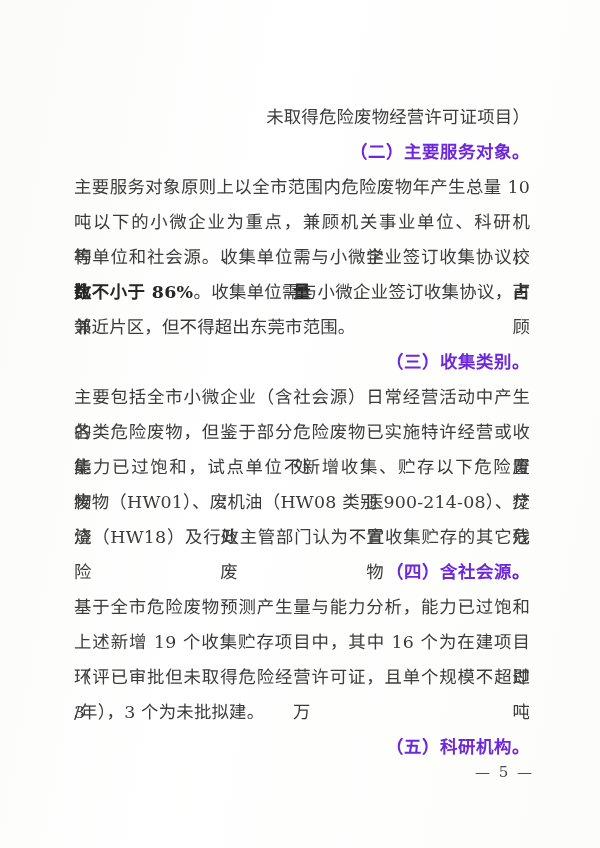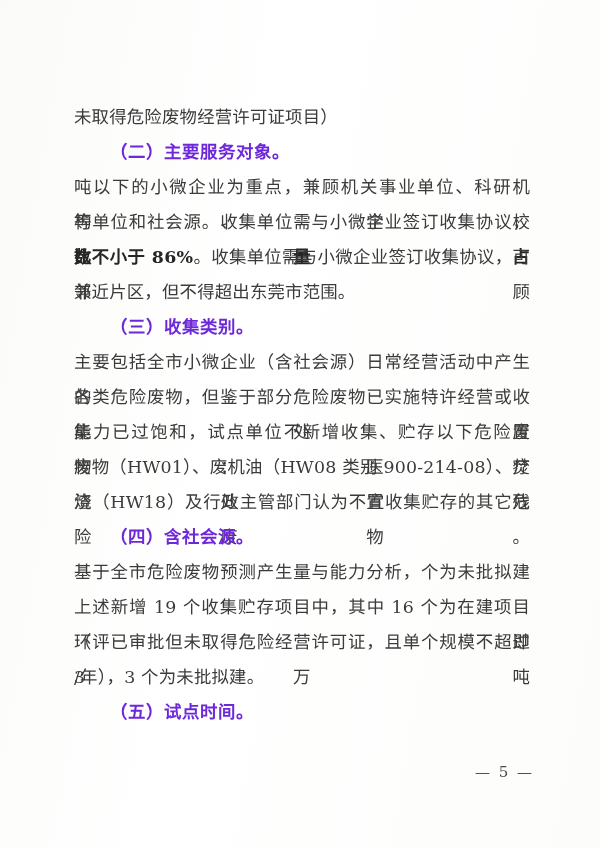--- a/index.html
+++ b/index.html
@@ -37,20 +37,21 @@
     z-index: 2;
   }
   .ln {
     font-size: 17.4px;
     line-height: 35px;
     height: 35px;
     color: #3b3b3b;
     white-space: pre;
     letter-spacing: 0.2px;
     font-family: "DejaVu Serif", "Liberation Serif", serif;
+    text-align: right;
     -webkit-font-smoothing: antialiased;
   }
   
   .ln.just {
     white-space: normal;
     text-align: justify;
     text-align-last: justify;
     width: 456px;
   }
   .ln.last {
@@ -93,20 +94,21 @@
 <body>
 
 <div class="page">
 
   <div class="body-area">
 
     <div class="ln">未取得危险废物经营许可证项目）</div>
 
     <div class="ln heading indent2">（二）主要服务对象。</div>
 
+    <div class="ln just">主要服务对象原则上以全市范围内危险废物年产生总量 10</div>
     <div class="ln just">吨以下的小微企业为重点，兼顾机关事业单位、科研机构、学校</div>
 
     <div class="ln just">
       <span>等单位和社会源。收集单位需与小微企业签订收集协议，</span><span class="bold-run">数量占</span>
     </div>
 
     <div class="ln just">
       <span class="bold-run">比不小于 86%</span><span>。收集单位需与小微企业签订收集协议，可兼顾</span>
     </div>
 
@@ -115,26 +117,26 @@
     <div class="ln heading indent2">（三）收集类别。</div>
 
     <div class="ln just">主要包括全市小微企业（含社会源）日常经营活动中产生的</div>
     <div class="ln just">各类危险废物，但鉴于部分危险废物已实施特许经营或收集处置</div>
     <div class="ln just">能力已过饱和，试点单位不新增收集、贮存以下危险废物：医疗</div>
     <div class="ln just">废物（HW01）、废机油（HW08 类别 900-214-08）、焚烧处置残</div>
     <div class="ln just">渣（HW18）及行政主管部门认为不宜收集贮存的其它危险废物。</div>
 
     <div class="ln heading indent2">（四）含社会源。</div>
 
-    <div class="ln just">基于全市危险废物预测产生量与能力分析，个为未批拟建</div>
+    <div class="ln just">基于全市危险废物预测产生量与能力分析，能力已过饱和</div>
     <div class="ln just">上述新增 19 个收集贮存项目中，其中 16 个为在建项目（即</div>
     <div class="ln just">环评已审批但未取得危险经营许可证，且单个规模不超过 3 万吨</div>
     <div class="ln last">/年），3 个为未批拟建。</div>
 
-    <div class="ln heading indent2">（五）试点时间。</div>
+    <div class="ln heading indent2">（五）科研机构。</div>
 
   </div>
 
   <div class="footer">
     <span class="page-number">— 5 —</span>
   </div>
 
 </div>
 
 </body></html>

